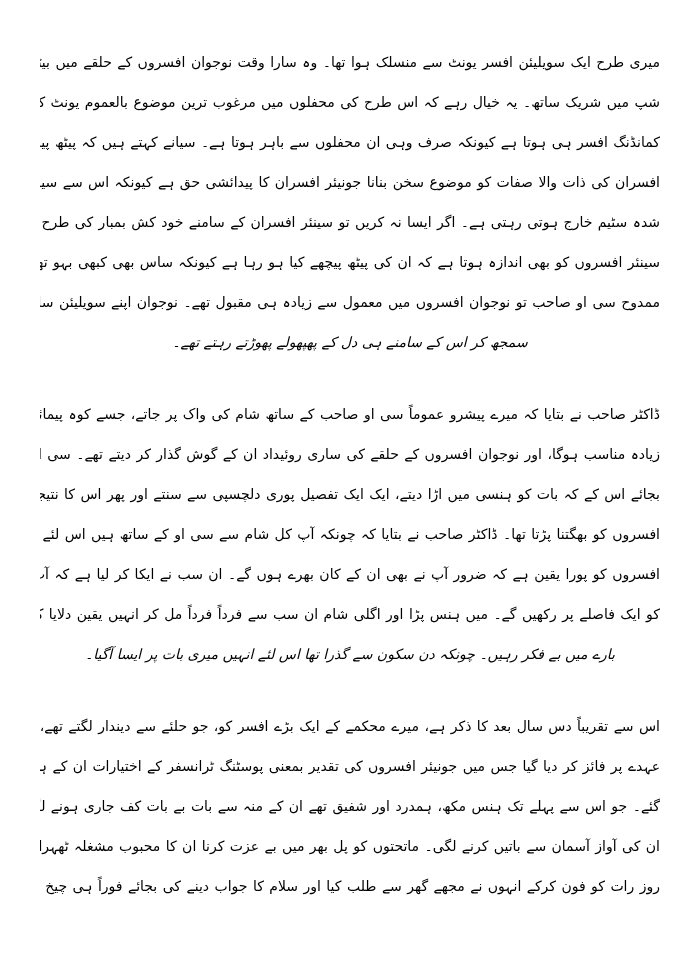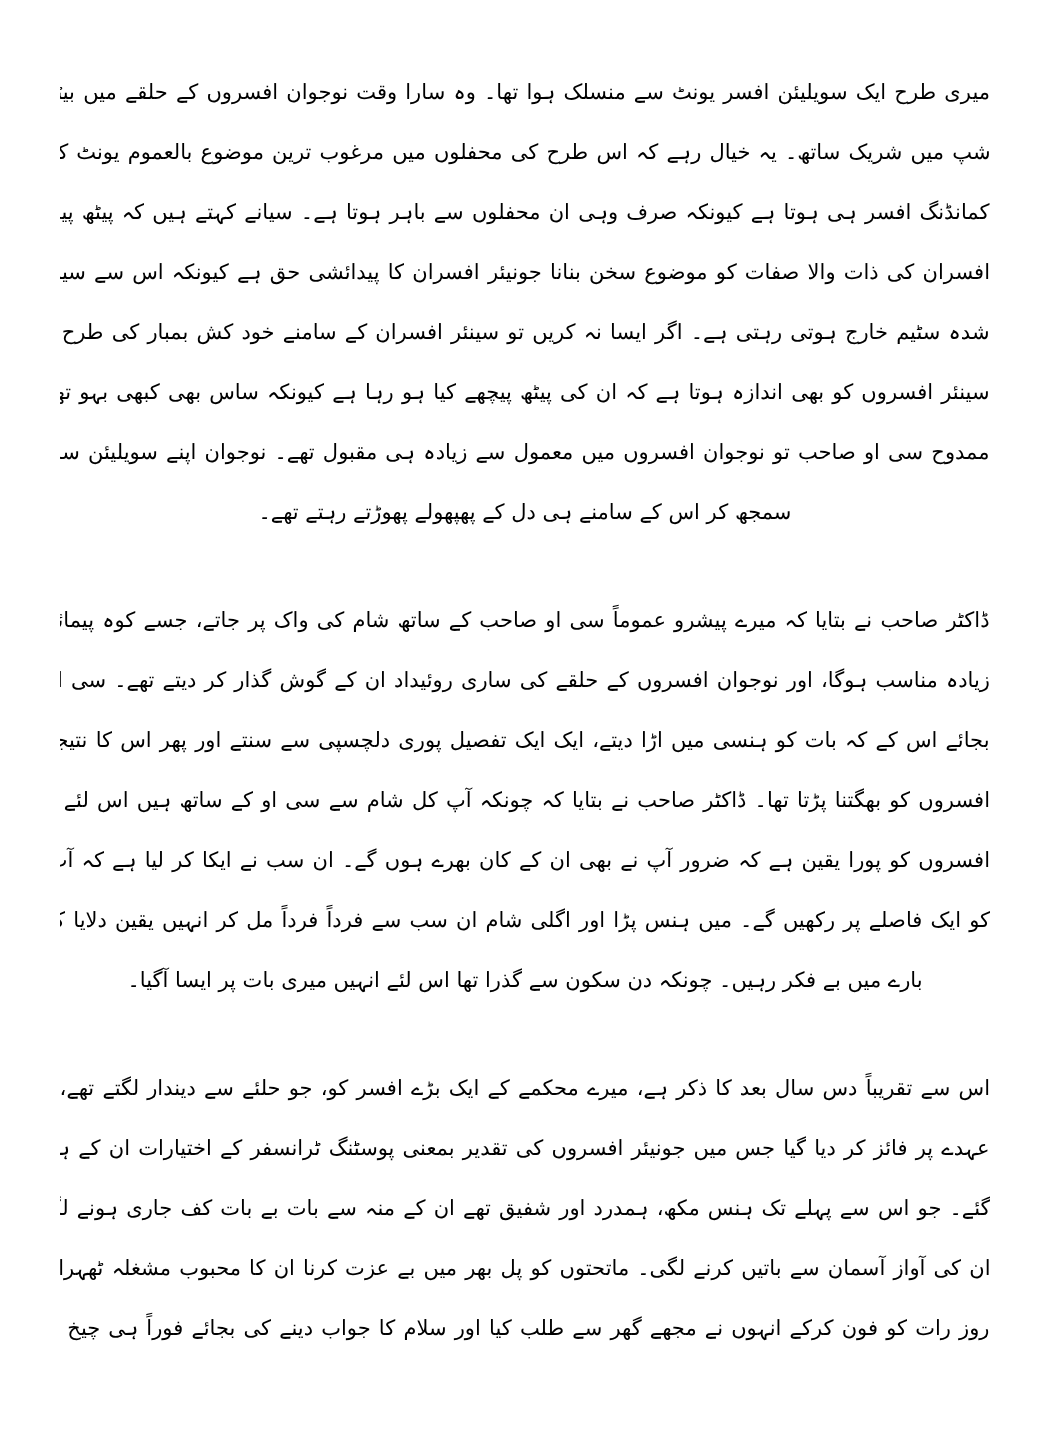--- a/index.html
+++ b/index.html
@@ -35,20 +35,21 @@
     word-spacing: 1px;
     text-align: justify;
     text-align-last: justify;
     overflow: hidden;
     white-space: nowrap;
   }
   .line.short {
     text-align: left;
     text-align-last: center;
     word-spacing: normal;
+    font-style: italic;
   }
 </style>
 </head>
 <body>
 
 <main class="page">
   <section class="text-block" dir="rtl" lang="ur">
 
     <div class="para">
       <div class="line">میری طرح ایک سویلیئن افسر یونٹ سے منسلک ہوا تھا۔ وہ سارا وقت نوجوان افسروں کے حلقے میں بیٹھا گپ</div>

